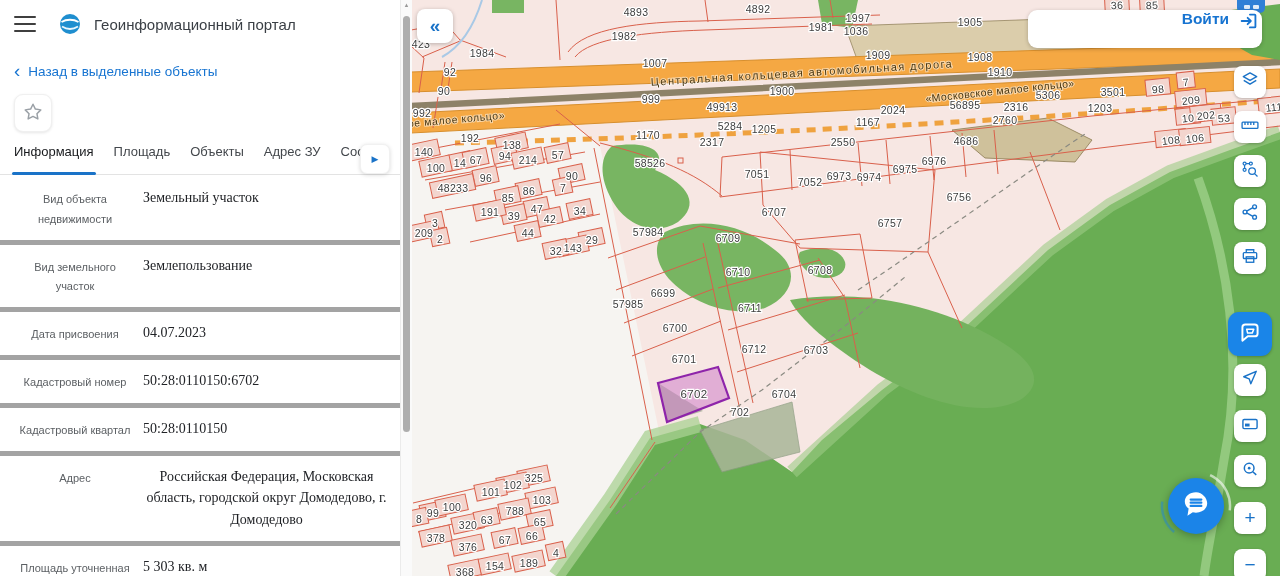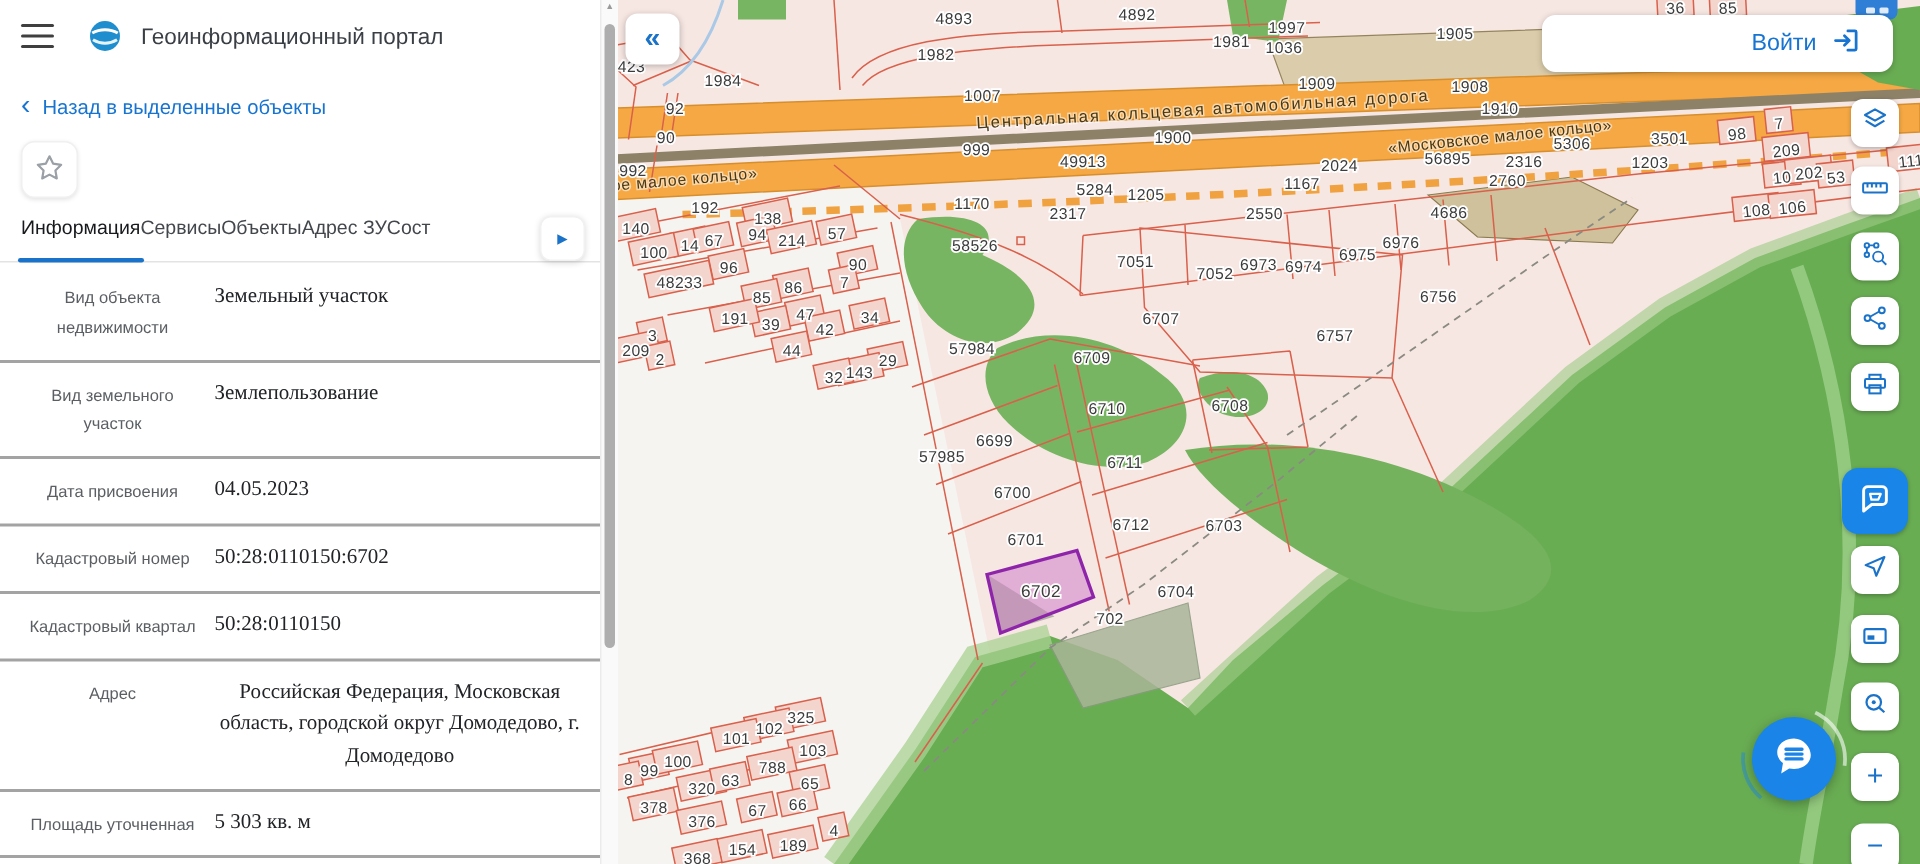--- a/index.html
+++ b/index.html
@@ -10,49 +10,49 @@
   .panel-header{height:48px;display:flex;align-items:center;gap:12px;padding:0 14px;}
   .hamburger{width:22px;height:16px;display:flex;flex-direction:column;justify-content:space-between;cursor:pointer;}
   .hamburger span{display:block;height:2.4px;background:#3f3f3f;border-radius:2px;}
   .logo{width:24px;height:24px;margin-left:10px;}
   .app-title{font-size:15px;color:#3a3f45;}
   .back-row{margin:16px 14px 0;display:flex;align-items:center;gap:8px;color:#1774d1;font-size:13.5px;cursor:pointer;}
   .back-ch{font-size:19px;line-height:12px;margin-top:-2px;}
   .obj-title{margin:13px 14px 0;font-size:17.5px;font-weight:400;color:#26282b;letter-spacing:.2px;}
   .star-btn{margin:15px 0 0 14px;width:38px;height:38px;border:1px solid #f0f0f0;border-radius:9px;background:#fff;
             box-shadow:0 1px 3px rgba(0,0,0,.10);display:flex;align-items:center;justify-content:center;cursor:pointer;padding:0;}
-  .tabs{margin-top:12px;height:30px;padding-left:14px;display:flex;border-bottom:1px solid #e3e3e3;
+  .tabs{margin-top:12px;height:30px;padding-left:14px;display:flex;gap:20px;border-bottom:1px solid #e3e3e3;
         position:relative;white-space:nowrap;}
   .tab{font-size:13px;color:#43474c;padding-bottom:9px;position:relative;cursor:pointer;flex:none;}
   .tab.active{color:#17191c;}
   .tab.active::after{content:"";position:absolute;left:-2px;right:-2px;bottom:-1px;height:3px;background:#1a73c8;border-radius:2px;}
   .tab-scroll{position:absolute;right:10px;top:0px;width:28px;height:28px;background:#fff;border:1px solid #f1f1f1;
               border-radius:7px;box-shadow:0 1px 4px rgba(0,0,0,.15);color:#1a73c8;font-size:9px;display:flex;
               align-items:center;justify-content:center;cursor:pointer;}
   .fields{margin-top:2px;}
-  .frow{display:flex;padding:10px 10px 10px 14px;border-bottom:2px solid #a3a3a3;}
+  .frow{display:flex;padding:10px 10px 10px 14px;border-bottom:5px solid #a3a3a3;}
   .flabel{width:122px;flex:none;font-size:11px;color:#5b5f63;line-height:1.8;padding-top:3px;}
   .fvalue{font-size:14px;color:#212327;line-height:1.55;padding-left:7px;font-family:Liberation Serif, serif;}
   
   .pscroll{position:absolute;left:400px;top:0;width:11px;height:576px;background:#fafafa;border-left:1px solid #ebebeb;z-index:6;}
   .sb-up{position:absolute;top:2px;left:0;width:11px;text-align:center;font-size:6px;color:#9a9a9a;}
   .sb-thumb{position:absolute;left:2px;top:16px;width:7px;height:416px;background:#aeaeae;border-radius:4px;}
   
   .map{position:absolute;left:411px;top:0;width:869px;height:576px;border-radius:19px;}
   .plabel{font-size:10.5px;fill:#3c3c3c;text-anchor:middle;paint-order:stroke;stroke:#ffffff;stroke-width:2.4px;
           font-weight:500;letter-spacing:.3px;}
   .plabel.selected{font-size:11.5px;}
   .rlabel{fill:#4a3812;text-anchor:middle;paint-order:stroke;stroke:rgba(255,255,255,.55);stroke-width:2px;font-weight:500;}
   
   .collapse-btn{position:absolute;left:417px;top:9px;width:36px;height:34px;background:#fff;border-radius:8px;
                 box-shadow:0 1px 4px rgba(0,0,0,.25);color:#1a73c8;font-size:19px;font-weight:700;display:flex;
                 align-items:center;justify-content:center;cursor:pointer;z-index:7;}
   .login-btn{position:absolute;left:1028px;top:10px;width:234px;height:38px;background:#fff;border-radius:9px;
-             box-shadow:0 1px 4px rgba(0,0,0,.22);display:flex;align-items:center;justify-content:flex-end;
-             gap:9px;padding-right:20px;box-sizing:border-box;cursor:pointer;z-index:7;}
+             box-shadow:0 1px 4px rgba(0,0,0,.22);display:flex;justify-content:flex-end;
+             gap:9px;padding-right:2px;box-sizing:border-box;cursor:pointer;z-index:7;font-weight:bold;}
   .login-btn .lbl{color:#1774d1;font-size:15.5px;}
   .toolcol-btn{position:absolute;left:1234px;width:32px;height:32px;background:#fff;border-radius:8px;
                box-shadow:0 1px 3px rgba(0,0,0,.25);display:flex;align-items:center;justify-content:center;
                cursor:pointer;z-index:7;color:#1a73c8;}
   .toolcol-btn.active-tool{left:1228px;width:44px;height:44px;background:#1a85e8;border-radius:11px;}
   .glyph-btn{font-size:19px;color:#1a73c8;font-weight:400;}
   .clipped-ctrl{position:absolute;left:1237px;top:0;width:28px;height:13px;background:#2f7fd6;
                 border-radius:0 0 5px 5px;z-index:7;display:flex;gap:3px;align-items:center;justify-content:center;}
   .clipped-ctrl i{display:block;width:6px;height:4px;background:#fff;opacity:.85;border-radius:1px;}
   .chat-fab{position:absolute;left:1168px;top:478px;width:56px;height:56px;border-radius:50%;background:#1b84e8;
@@ -351,41 +351,41 @@
     <button class="star-btn">
       <span>
         <svg width="22" height="22" viewBox="0 0 24 24" fill="none" stroke="#9aa0a6" stroke-width="1.6" stroke-linejoin="round">
           <path d="M12 3.5l2.6 5.3 5.9.9-4.2 4.1 1 5.8-5.3-2.8-5.3 2.8 1-5.8L3.5 9.7l5.9-.9z"></path>
         </svg>
       </span>
     </button>
 
     <div class="tabs">
       <div class="tab active">Информация</div>
-      <div class="tab">Сервисы</div>
+      <div class="tab">Площадь</div>
       <div class="tab">Объекты</div>
       <div class="tab">Адрес ЗУ</div>
       <div class="tab">Сост</div>
       <div class="tab-scroll">
         <span>▶</span>
       </div>
     </div>
 
     <div class="fields">
       <div class="frow">
         <div class="flabel">Вид объекта недвижимости</div>
         <div class="fvalue">Земельный участок</div>
       </div>
       <div class="frow">
         <div class="flabel">Вид земельного участок</div>
         <div class="fvalue">Землепользование</div>
       </div>
       <div class="frow">
         <div class="flabel">Дата присвоения</div>
-        <div class="fvalue">04.05.2023</div>
+        <div class="fvalue">04.07.2023</div>
       </div>
       <div class="frow">
         <div class="flabel">Кадастровый номер</div>
         <div class="fvalue">50:28:0110150:6702</div>
       </div>
       <div class="frow">
         <div class="flabel">Кадастровый квартал</div>
         <div class="fvalue">50:28:0110150</div>
       </div>
       <div class="frow">

